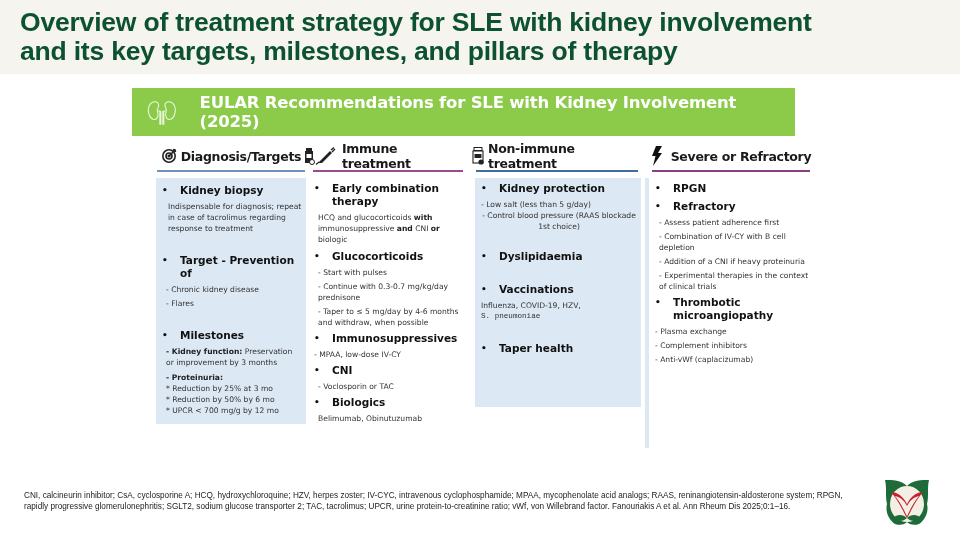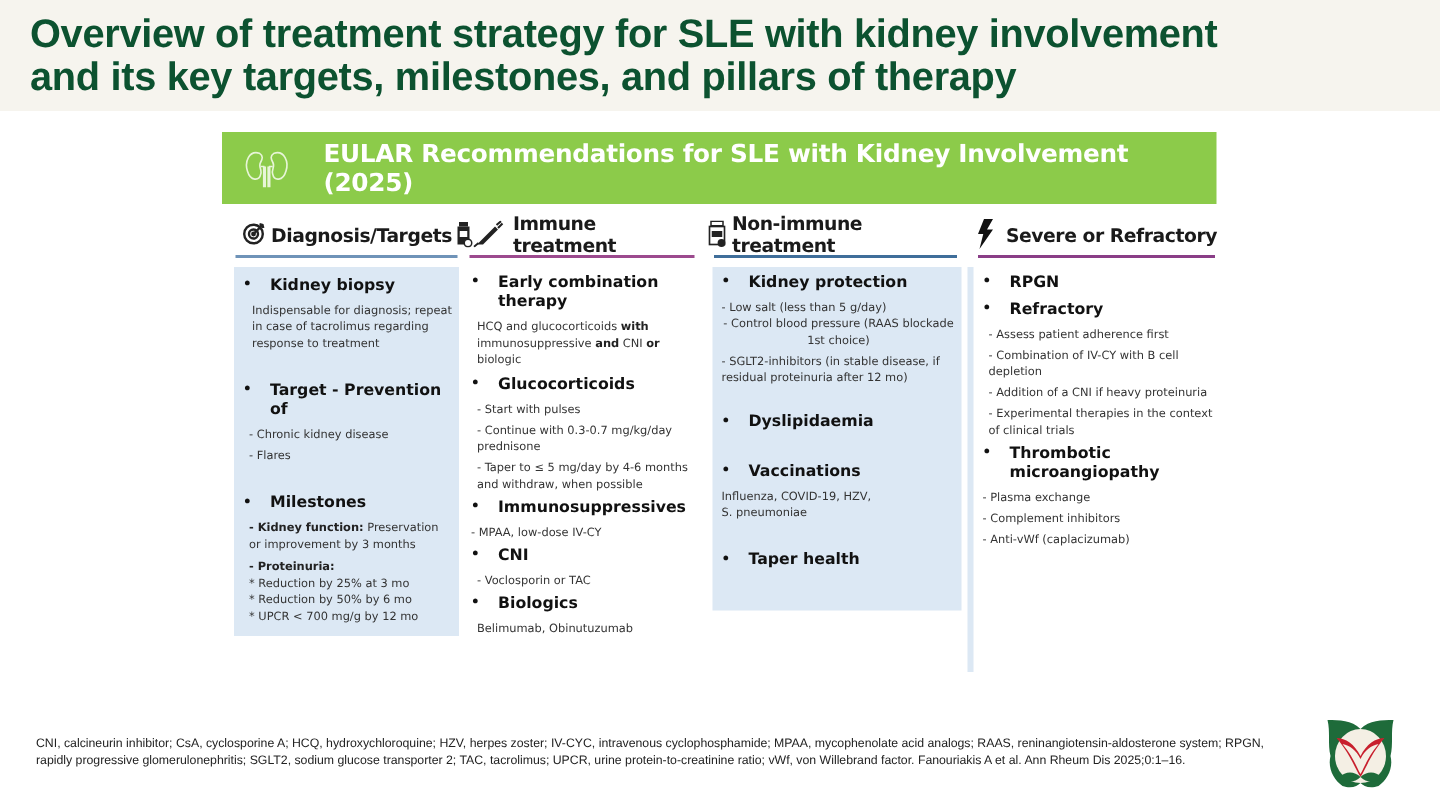--- a/index.html
+++ b/index.html
@@ -11,21 +11,21 @@
     background: #f6f4ee;
   }
   .slide-title {
     position: absolute; left: 20px; top: 8px; width: 930px;
     font-family: "Liberation Sans", sans-serif; font-weight: bold;
     font-size: 26.5px; line-height: 29px; color: #0c5230;
     letter-spacing: -0.2px;
   }
 
   .banner {
-    position: absolute; left: 148px; top: 88px; width: 663px; height: 48px;
+    position: absolute; left: 132px; top: 88px; width: 663px; height: 48px;
     background: #8ccb4a; display: flex; align-items: center;
   }
   .banner .kidney { width: 36px; height: 36px; margin-left: 12px; margin-right: 20px; }
   .banner-title {
     color: #ffffff; font-family: "DejaVu Sans", sans-serif; font-weight: bold;
     font-size: 16.5px; letter-spacing: -0.2px;
   }
 
   .col-head {
     position: absolute; top: 141px; height: 30px;
@@ -191,35 +191,34 @@
 </div>
 
 <div class="col-box blue" style="left:475px; top:178px; width:166px; height:229px; padding:4px 4px 0 4px;">
   <div class="item">
     <div class="item-head">
         <span class="bullet">•</span>
         <span>Kidney protection</span>
       </div>
     <div class="sub" style="margin-top:4px; padding-left:2px;">- Low salt (less than 5 g/day)</div>
     <div class="sub" style="margin-top:0; padding-left:2px;text-align:center;">- Control blood pressure (RAAS blockade 1st choice)</div>
-    <div class="sub" style="margin-top:3px; padding-left:2px;">- SGLT2-inhibitors (in stable disease, if residual proteinuria after 12 mo)</div>
   </div>
   <div class="item" style="margin-top:18px;">
     <div class="item-head">
         <span class="bullet">•</span>
         <span>Dyslipidaemia</span>
       </div>
   </div>
   <div class="item" style="margin-top:20px;">
     <div class="item-head">
         <span class="bullet">•</span>
         <span>Vaccinations</span>
       </div>
     <div class="sub" style="margin-top:4px; padding-left:2px;">Influenza, COVID-19, HZV,</div>
-    <div class="sub" style="padding-left:2px;">S. pneumoniae</div>
+    <div class="sub" style="padding-left:2px;font-family:Liberation Mono, monospace;">S. pneumoniae</div>
   </div>
   <div class="item" style="margin-top:20px;">
     <div class="item-head">
         <span class="bullet">•</span>
         <span>Taper health</span>
       </div>
   </div>
 </div>
 
 <div class="col-box" style="left:645px; top:178px; width:168px; height:270px; padding:4px 2px 0 4px; border-left:4px solid #dce8f4;">

